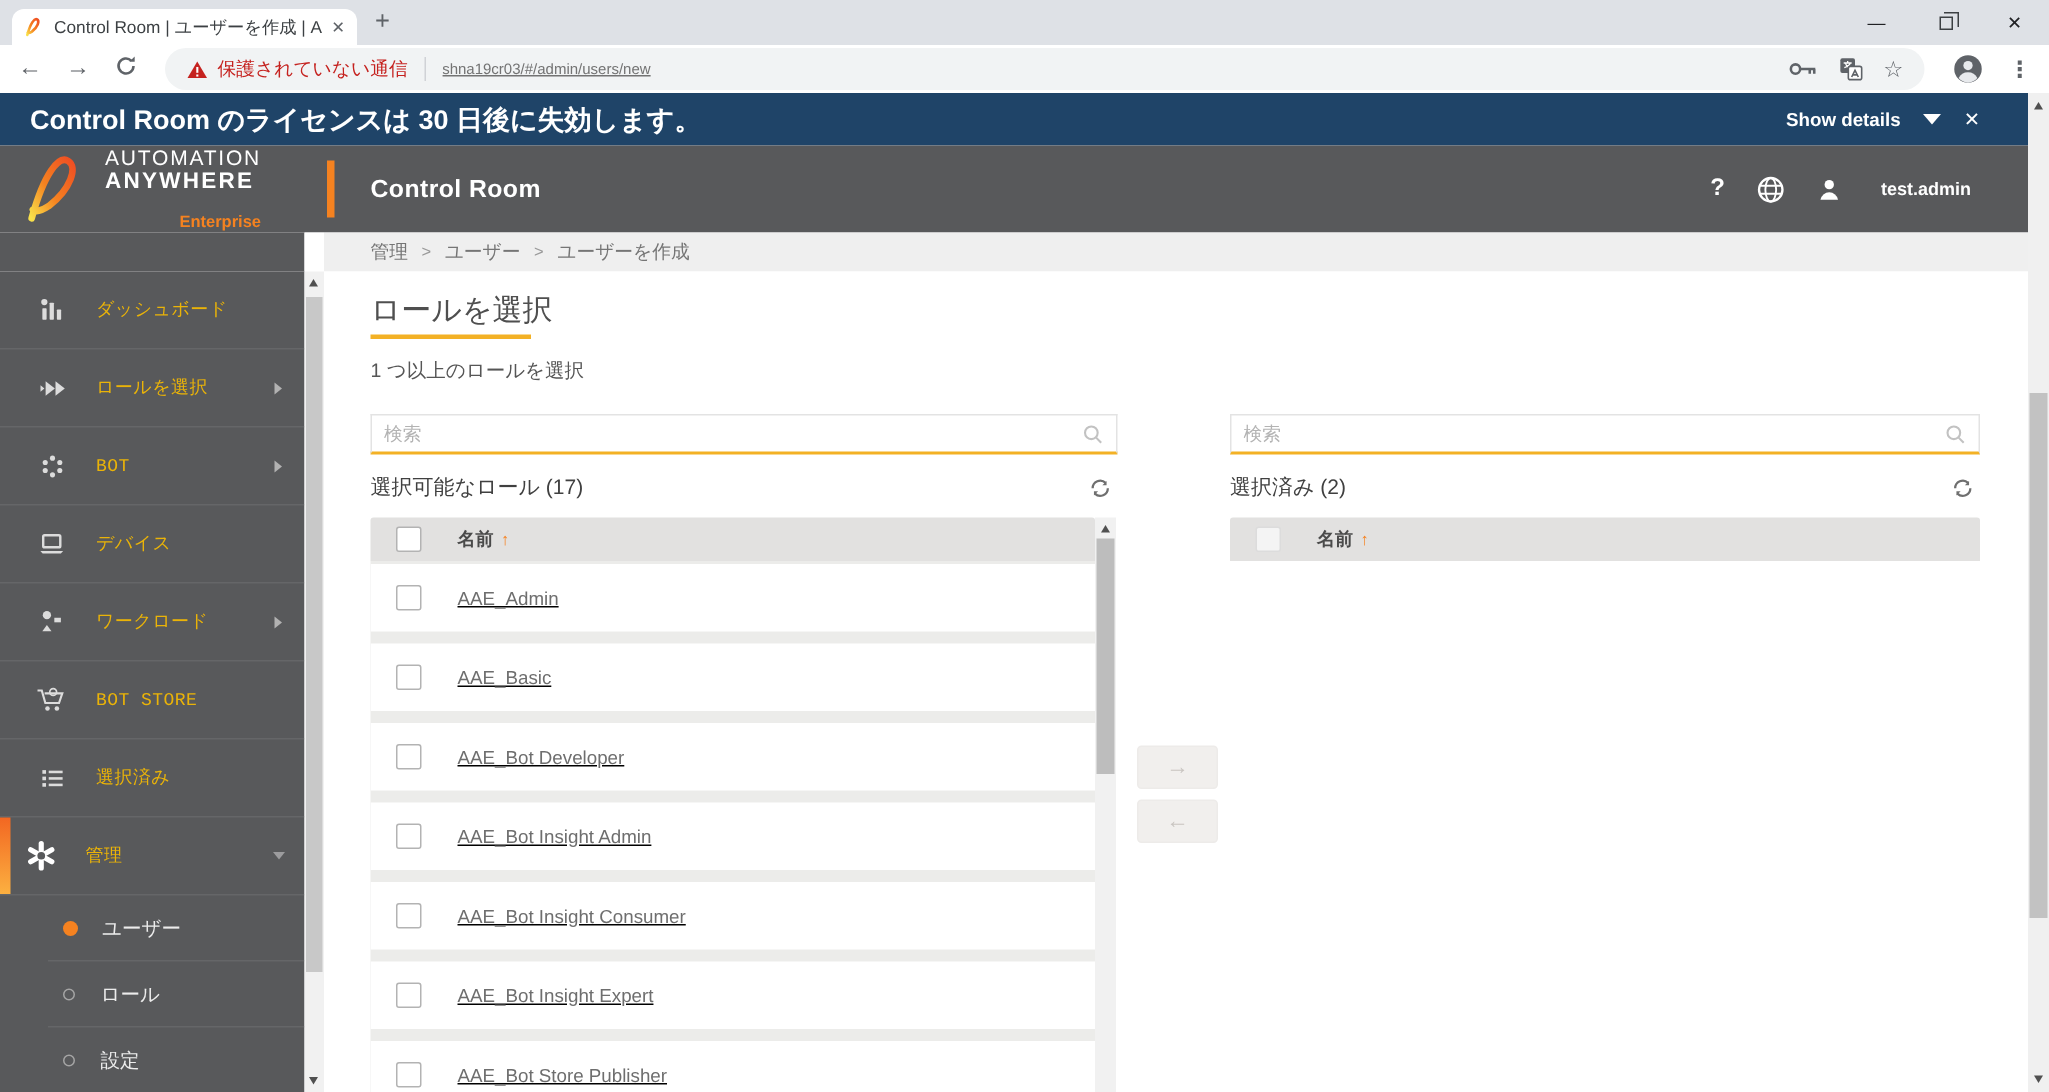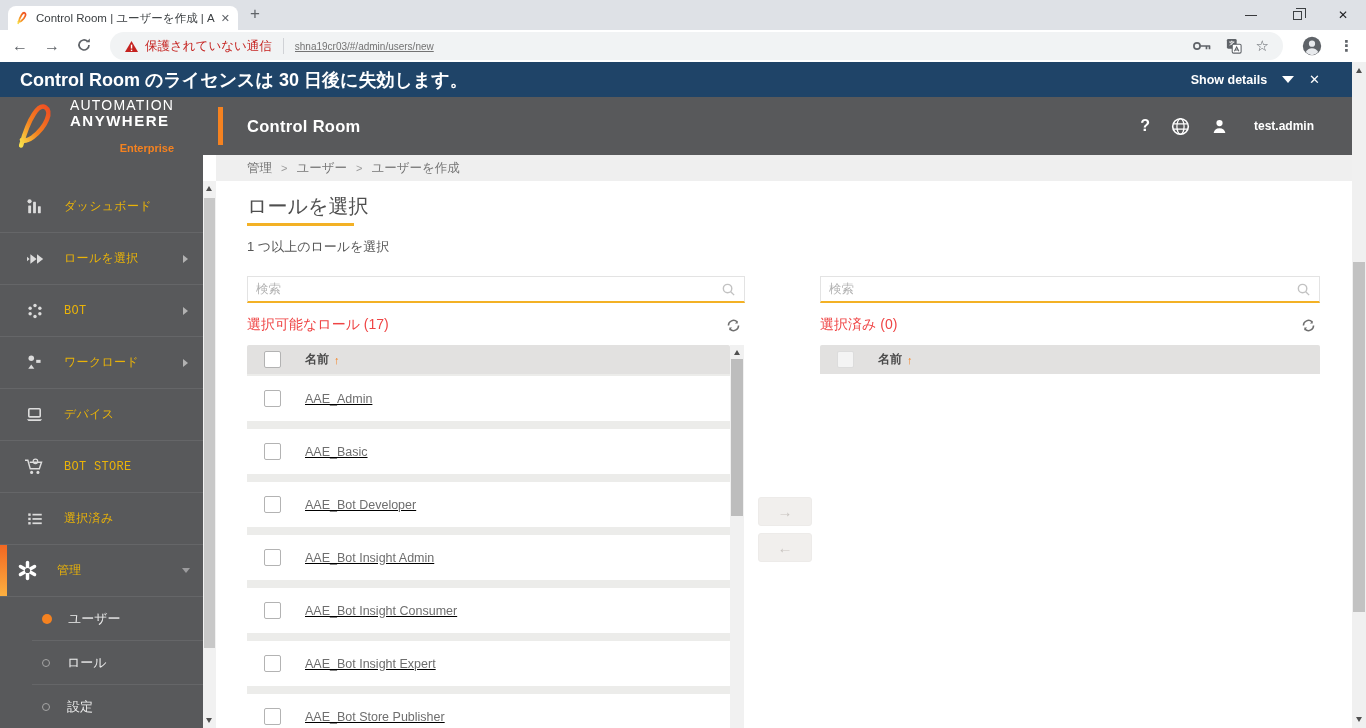--- a/index.html
+++ b/index.html
@@ -100,21 +100,21 @@
   .page-sub { position:absolute; left:31px; top:57px; font-size:13px; color:#565656; }
 
   .search-box { position:absolute; top:95px; height:27px; background:#fff; border:1px solid #e3e3e3;
                 border-bottom:2px solid #f3b125; display:flex; align-items:center; padding:0 8px; }
   .search-box input { border:none; outline:none; background:transparent; flex:1; font-size:12.5px;
                       color:#be185d; font-family:inherit; }
   .search-box input::placeholder { color:#b3b3b3; }
 
   .panel-head { position:absolute; top:132px; height:24px; display:flex; align-items:center;
                 justify-content:space-between; }
-  .panel-title { font-size:14px; color:#ef4444; }
+  .panel-title { font-size:14px; color:#404040; }
   .refresh-btn { display:flex; align-items:center; margin-right:4px; }
 
   .thead { position:absolute; top:164px; height:29px; background:#e2e1e0; display:flex;
            align-items:center; padding-left:17px; border-radius:2px 2px 0 0; }
   .cb { width:17px; height:17px; background:#fff; border:1px solid #b3b3b3; border-radius:2px; flex:none; }
   .cb.dis { background:#f4f4f4; border-color:#dcdcdc; }
   .col-name { font-size:12px; font-weight:bold; color:#4a4a4a; margin-left:24px; }
   .sort-up { color:#f58220; font-size:11px; margin-left:5px; }
 
   .tbody { position:absolute; top:193px; bottom:0; background:#ececea; overflow:hidden; }
@@ -301,37 +301,37 @@
           <circle cx="10" cy="16.2" r="1.9"></circle>
             <circle cx="4.6" cy="13" r="1.9"></circle>
             <circle cx="4.6" cy="7" r="1.9"></circle>
         </svg>
       </span>
       <span class="nav-label">BOT</span>
       <span class="chev-r"></span>
     </div>
     <div class="nav-item">
       <span class="nav-icon">
+        <svg width="19" height="19" viewBox="0 0 20 20">
+          <rect x="4" y="4" width="12" height="8.5" rx="1" fill="none" stroke="#dcdcdc" stroke-width="1.7"></rect>
+          <path d="M2 15h16l-1.6 1.8H3.6z" fill="#dcdcdc"></path>
+        </svg>
+      </span>
+      <span class="nav-label">デバイス</span>
+    </div>
+    <div class="nav-item">
+      <span class="nav-icon">
         <svg width="19" height="19" viewBox="0 0 20 20" fill="#dcdcdc">
           <circle cx="6.6" cy="5.4" r="2.9"></circle>
             <rect x="11.8" y="7.2" width="4.6" height="3.2"></rect>
           <path d="M6.6 12.2l3.2 4.4H3.4z"></path>
         </svg>
       </span>
       <span class="nav-label">ワークロード</span>
       <span class="chev-r"></span>
-    </div>
-    <div class="nav-item">
-      <span class="nav-icon">
-        <svg width="19" height="19" viewBox="0 0 20 20">
-          <rect x="4" y="4" width="12" height="8.5" rx="1" fill="none" stroke="#dcdcdc" stroke-width="1.7"></rect>
-          <path d="M2 15h16l-1.6 1.8H3.6z" fill="#dcdcdc"></path>
-        </svg>
-      </span>
-      <span class="nav-label">デバイス</span>
     </div>
     <div class="nav-item">
       <span class="nav-icon">
         <svg width="21" height="19" viewBox="0 0 22 20">
           <path d="M1 3.5h3l2.5 8.8h9.6l2.3-6.8H6" fill="none" stroke="#dcdcdc" stroke-width="1.5"></path>
           <circle cx="8" cy="16.2" r="1.6" fill="#dcdcdc"></circle>
             <circle cx="14.6" cy="16.2" r="1.6" fill="#dcdcdc"></circle>
           <circle cx="12" cy="4.6" r="2.4" fill="none" stroke="#dcdcdc" stroke-width="1.2"></circle>
         </svg>
       </span>
@@ -451,21 +451,21 @@
     <div class="transfer-btn" style="top:352px;">←</div>
 
     <div class="search-box" style="left:604px; width:500px;">
       <input placeholder="検索" style="">
       <svg width="15" height="15" viewBox="0 0 16 16">
         <circle cx="7" cy="7" r="4.5" fill="none" stroke="#c2c2c2" stroke-width="1.5"></circle>
         <line x1="10.4" y1="10.4" x2="14" y2="14" stroke="#c2c2c2" stroke-width="1.5"></line>
       </svg>
     </div>
     <div class="panel-head" style="left:604px; width:500px;">
-      <span class="panel-title">選択済み (0)</span>
+      <span class="panel-title">選択済み (2)</span>
       <span class="refresh-btn">
         <svg width="15" height="15" viewBox="0 0 16 16">
           <path d="M13.4 8a5.4 5.4 0 0 1-9.2 3.85M2.6 8a5.4 5.4 0 0 1 9.2-3.85" fill="none" stroke="#6f6f6f" stroke-width="1.6"></path>
           <path d="M12.5 2.8v3h-3z" fill="#6f6f6f"></path>
             <path d="M3.5 13.2v-3h3z" fill="#6f6f6f"></path>
         </svg>
       </span>
     </div>
     <div class="thead" style="left:604px; width:500px;">
       <span class="cb dis"></span>

